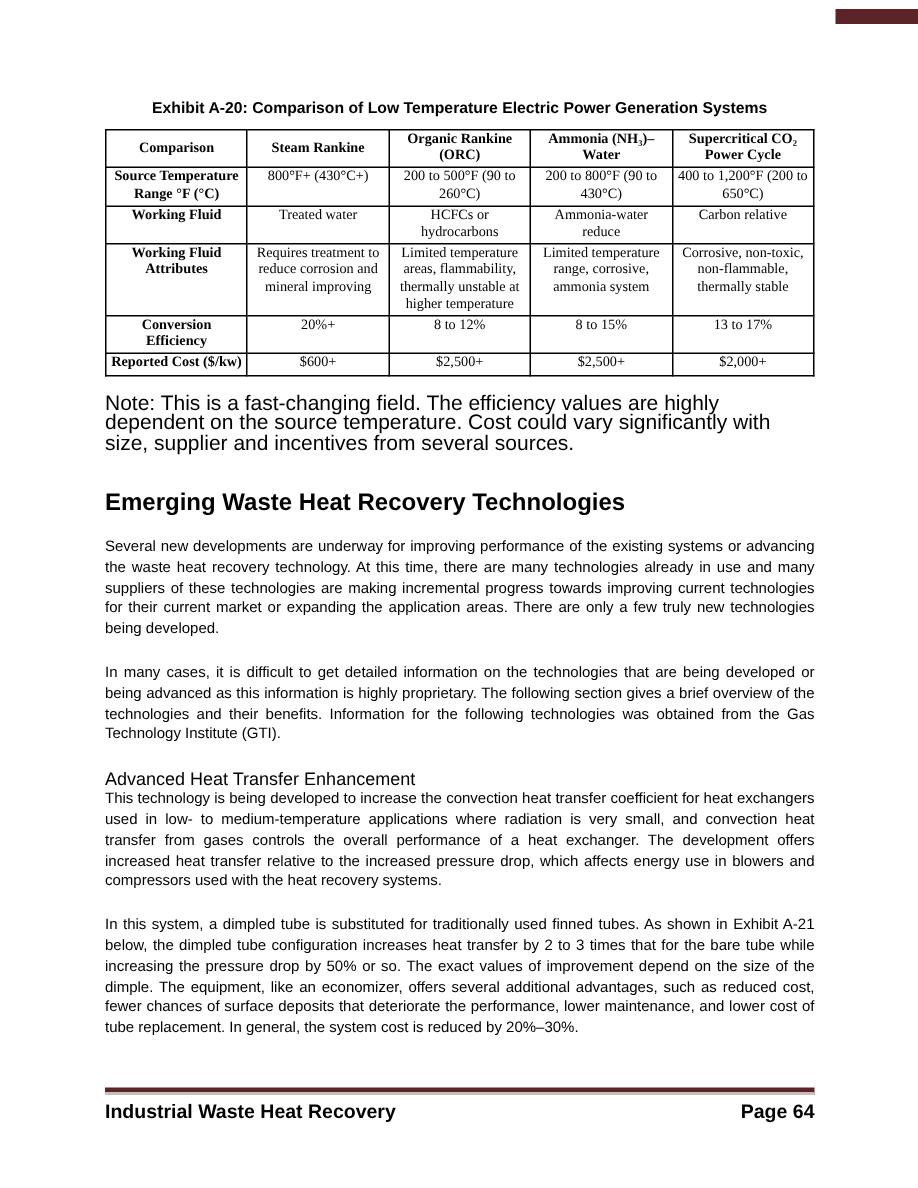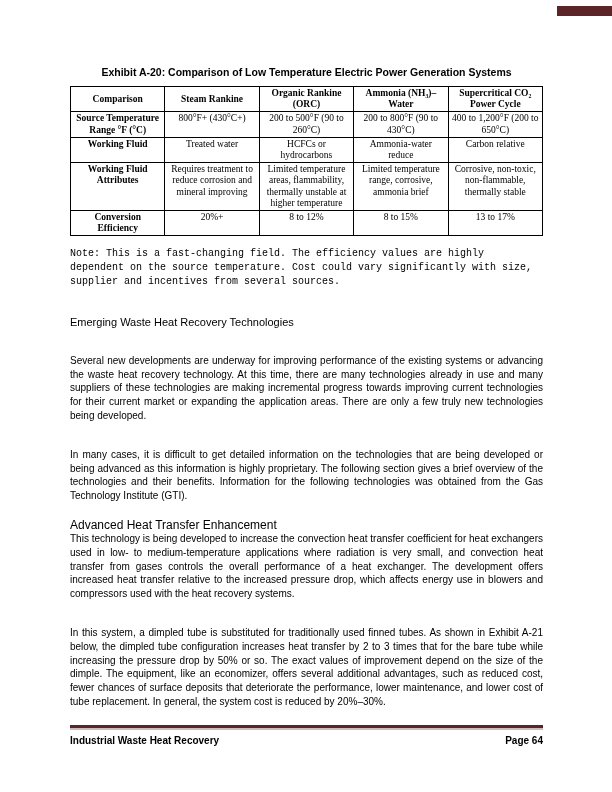--- a/index.html
+++ b/index.html
@@ -30,48 +30,47 @@
   table.cmp th, table.cmp td {
     border:1px solid #000;
     padding:1px 3px;
     text-align:center;
     overflow-wrap:break-word;
   }
   table.cmp th { font-weight:bold; vertical-align:middle; }
   table.cmp td { vertical-align:top; }
   table.cmp td.rowlabel { font-weight:bold; }
   .note {
-    font-size:10px; line-height:13.8px;
+    font-size:14px; line-height:13.8px;
     margin:11px 0 0 0;
-    font-family:Liberation Mono, monospace;
   }
   .section-heading {
-    font-size:11px; font-weight:normal;
+    font-size:16px; font-weight:bold;
     margin:26px 0 0 0; line-height:14px;
   }
   .para {
     font-size:10px; line-height:13.8px;
     text-align:justify;
-    margin:25px 0 0 0;
+    margin:15px 0 0 0;
   }
   .subsection-heading {
     font-size:12px; font-weight:normal;
     margin:16px 0 0 0; line-height:13px;
   }
   .subsection-heading + .para { margin-top:0; }
   .footer {
     position:absolute; left:70px; top:725px; width:473px;
   }
   .footer-rule {
     height:3px; background:#5b2426;
     border-bottom:2px solid #cbbcbc;
   }
   .footer-row {
     display:flex; justify-content:space-between;
-    font-size:10px; font-weight:bold;
+    font-size:13px; font-weight:bold;
     margin-top:5px; line-height:11px;gap:44px;
   }
 </style>
 </head>
 <body>
 
 <div class="accent-top"></div>
 
 <div class="content">
 
@@ -97,29 +96,36 @@
       <td class="rowlabel">Working Fluid</td>
       <td>Treated water</td>
       <td>HCFCs or hydrocarbons</td>
       <td>Ammonia-water reduce</td>
       <td>Carbon relative</td>
     </tr>
     <tr>
       <td class="rowlabel">Working Fluid Attributes</td>
       <td>Requires treatment to reduce corrosion and mineral improving</td>
       <td>Limited temperature areas, flammability, thermally unstable at higher temperature</td>
-      <td>Limited temperature range, corrosive, ammonia brief</td>
+      <td>Limited temperature range, corrosive, ammonia system</td>
       <td>Corrosive, non-toxic, non-flammable, thermally stable</td>
     </tr>
     <tr>
       <td class="rowlabel">Conversion Efficiency</td>
       <td>20%+</td>
       <td>8 to 12%</td>
       <td>8 to 15%</td>
       <td>13 to 17%</td>
+    </tr>
+    <tr>
+      <td class="rowlabel">Reported Cost ($/kw)</td>
+      <td>$600+</td>
+      <td>$2,500+</td>
+      <td>$2,500+</td>
+      <td>$2,000+</td>
     </tr>
   </tbody>
     </table>
 
   <p class="note">Note: This is a fast-changing field. The efficiency values are highly dependent on the source temperature. Cost could vary significantly with size, supplier and incentives from several sources.</p>
 
   <h2 class="section-heading">Emerging Waste Heat Recovery Technologies</h2>
 
   <p class="para">Several new developments are underway for improving performance of the existing systems or advancing the waste heat recovery technology. At this time, there are many technologies already in use and many suppliers of these technologies are making incremental progress towards improving current technologies for their current market or expanding the application areas. There are only a few truly new technologies being developed.</p>
   <p class="para">In many cases, it is difficult to get detailed information on the technologies that are being developed or being advanced as this information is highly proprietary. The following section gives a brief overview of the technologies and their benefits. Information for the following technologies was obtained from the Gas Technology Institute (GTI).</p>

